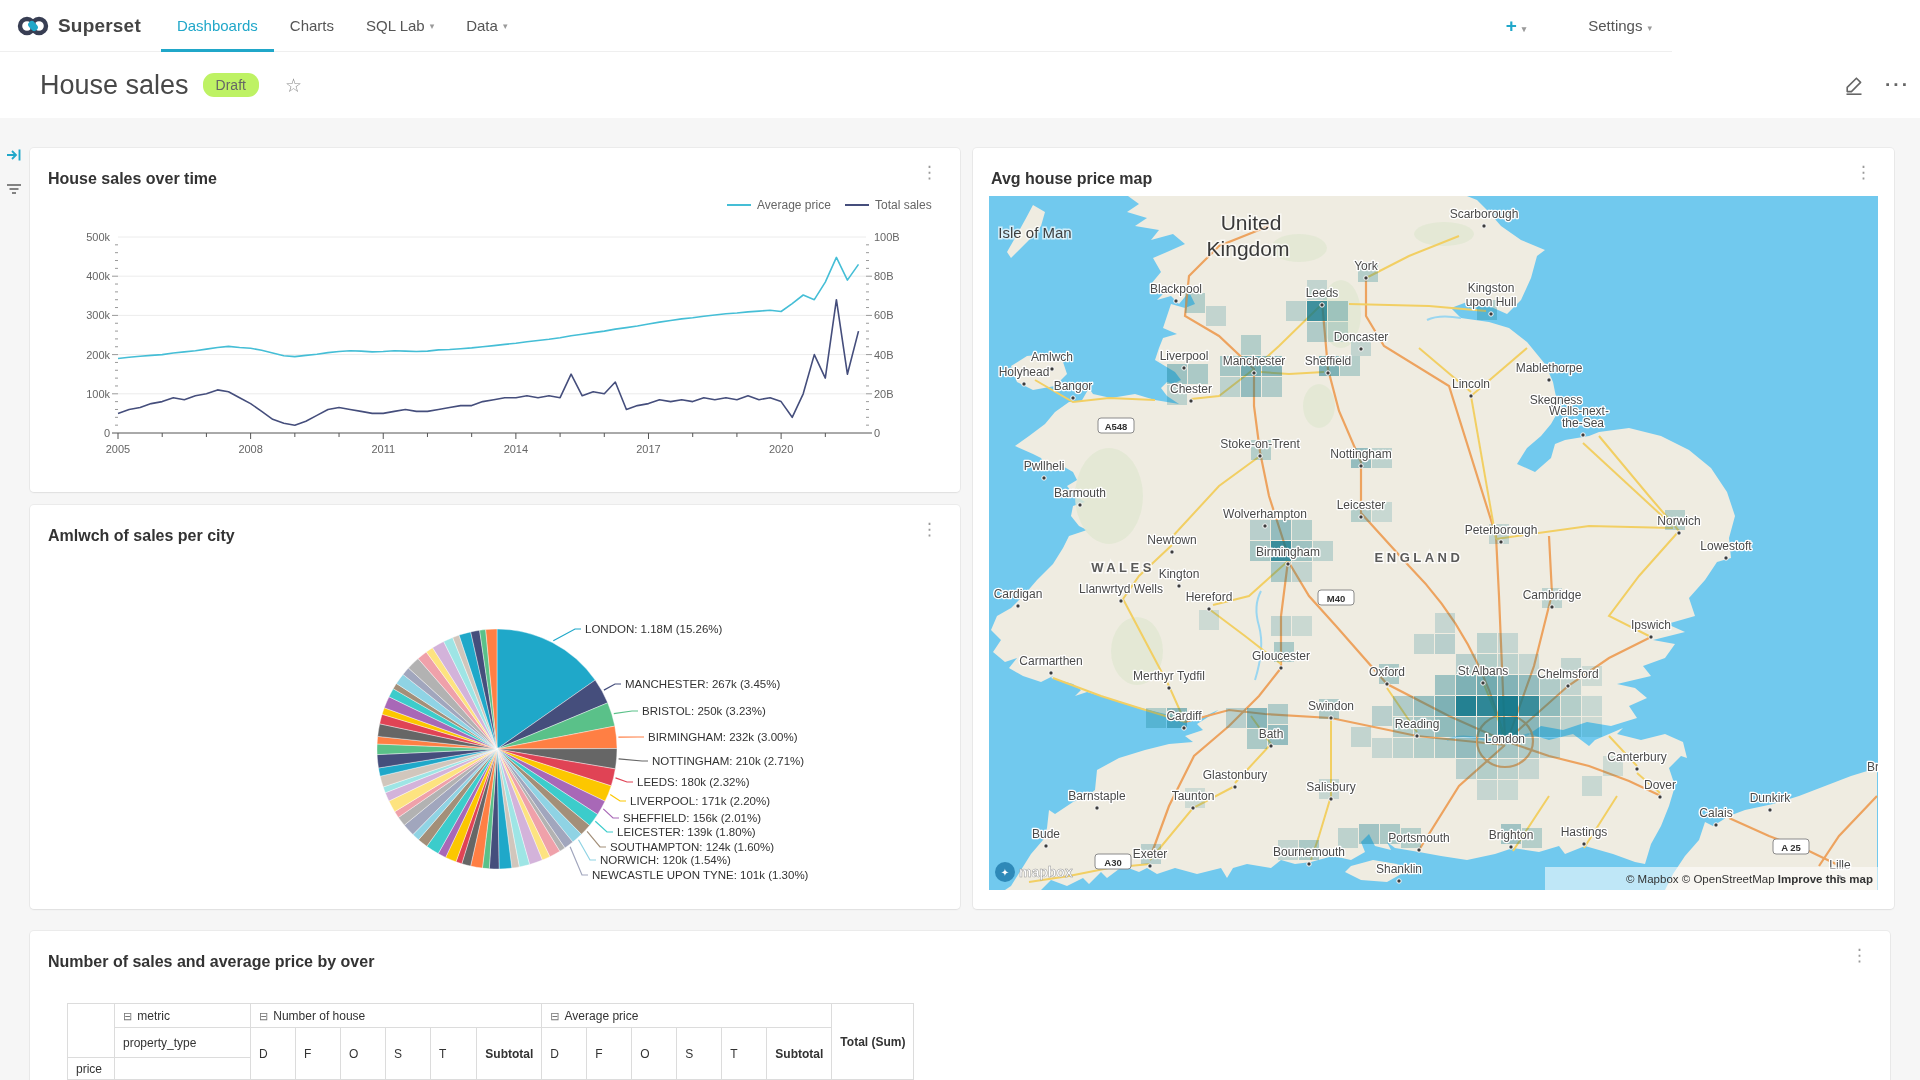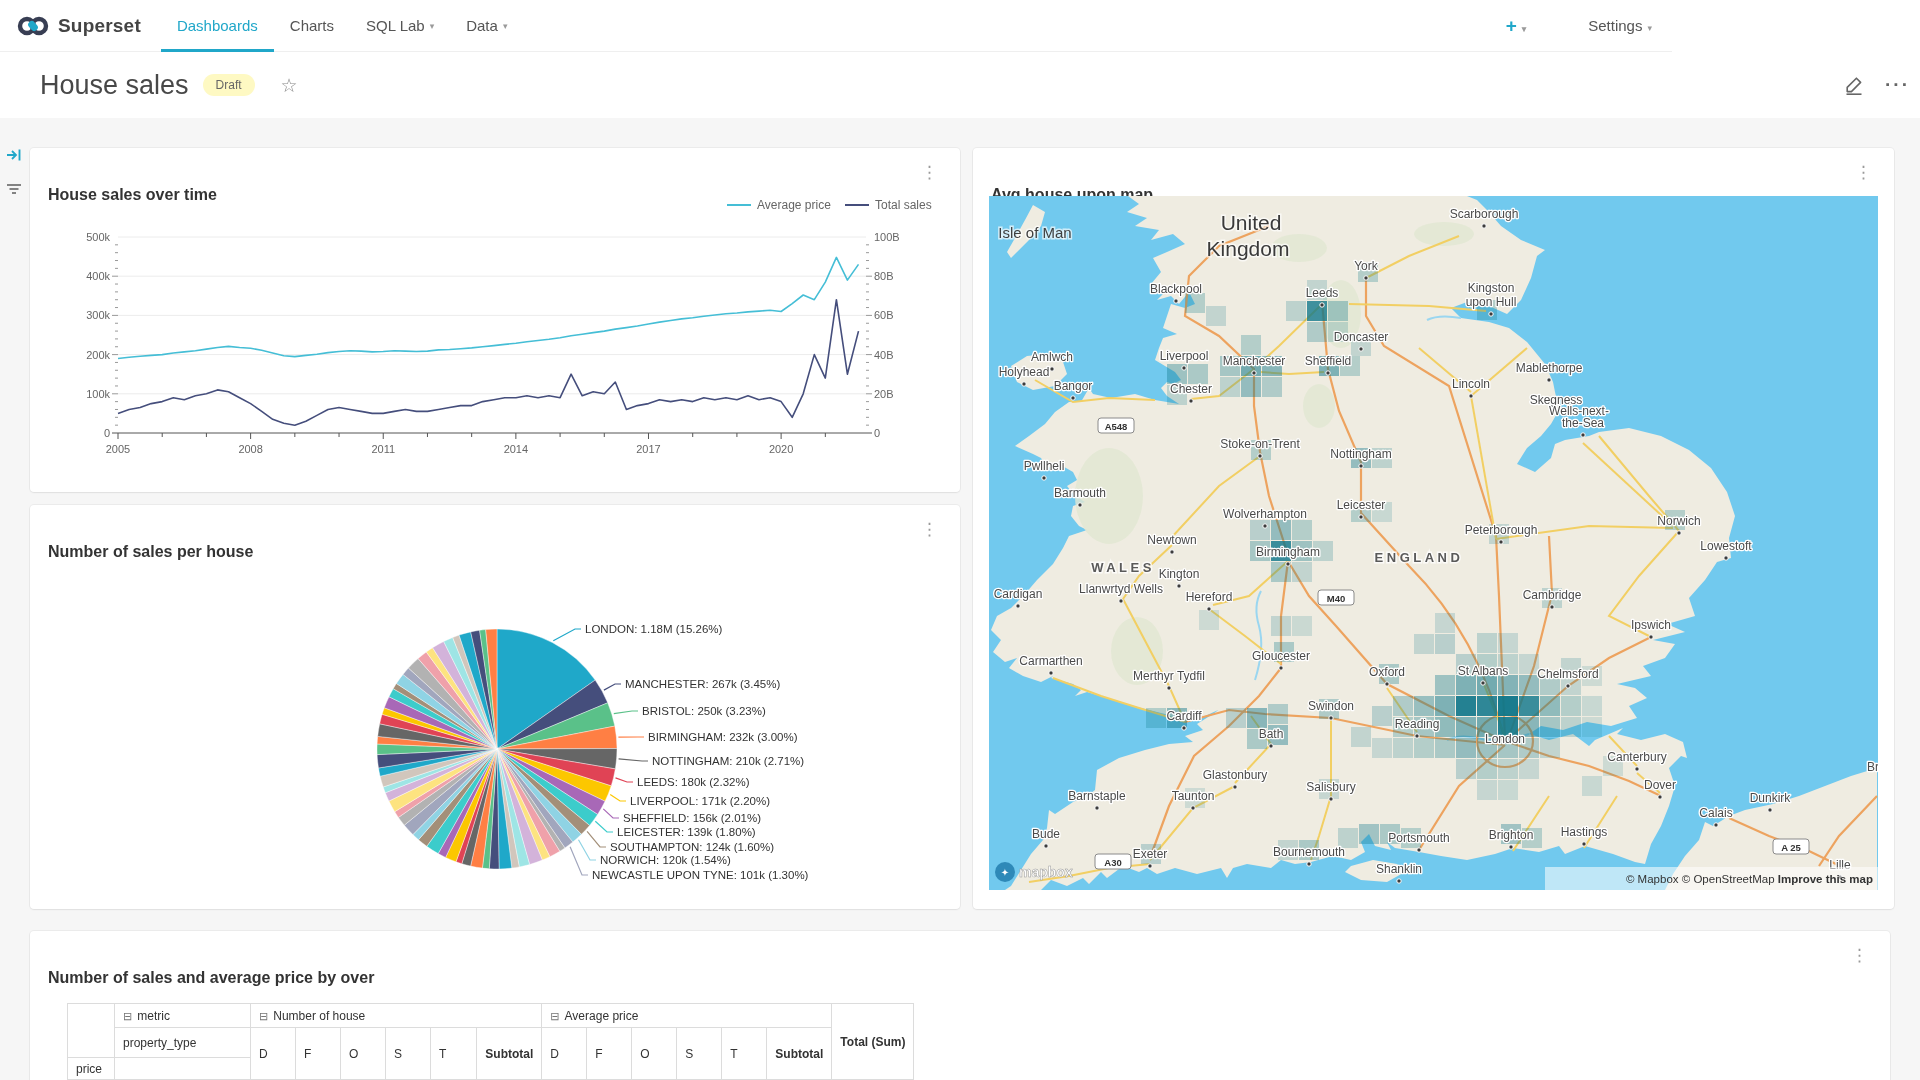--- a/index.html
+++ b/index.html
@@ -14,29 +14,29 @@
               font-size:15px; color:#555; cursor:pointer; }
   .nav-item.active { color:#20A7C9; }
   .nav-item.active::after { content:""; position:absolute; left:0; right:0; bottom:-1px; height:3px; background:#20A7C9; }
   .caret { font-size:9px; color:#9a9a9a; margin-left:5px; }
   .nav-right { margin-left:auto; display:flex; align-items:center; gap:26px; padding-right:20px; }
   .plus-btn { color:#20A7C9; font-size:19px; font-weight:bold; cursor:pointer; }
   .settings { font-size:15px; color:#555; cursor:pointer;margin-left:36px; }
   .titlebar { position:absolute; left:16px; top:52px; width:1920px; height:66px; background:#fff;
               display:flex; align-items:center; }
   .page-title { font-size:27px; color:#484848; margin-left:24px; }
-  .draft-pill { margin-left:14px; background:#fef9c3; color:#666; font-size:12px;
+  .draft-pill { margin-left:14px; background:#bef264; color:#666; font-size:14px;
                 border-radius:11px; padding:4px 13px; }
   .fav-star { margin-left:26px; font-size:19px; color:#8a8a8a; cursor:pointer; }
   .title-actions { margin-left:auto; display:flex; align-items:center; gap:20px; padding-right:26px; }
   .content { position:absolute; left:0; top:118px; width:1920px; height:962px; background:#f6f6f6; }
   .rail-icon { position:absolute; cursor:pointer; }
   .card { position:absolute; background:#fff; border-radius:4px;
           box-shadow:0 0 0 1px rgba(0,0,0,.045), 0 1px 2px rgba(0,0,0,.05); }
-  .card-title { position:absolute; left:18px; top:22px; font-size:16px; font-weight:bold; color:#333;margin-top:16px; }
+  .card-title { position:absolute; left:18px; top:22px; font-size:16px; font-weight:bold; color:#333; }
   .kebab { position:absolute; top:16px; right:22px; color:#9a9a9a; font-size:17px; line-height:1;
            cursor:pointer; }
   #card-line   { left:30px; top:30px;  width:930px; height:344px; }
   #card-pie    { left:30px; top:387px; width:930px; height:404px; }
   #card-map    { left:973px; top:30px; width:921px; height:761px; }
   #card-table  { left:30px; top:813px; width:1860px; height:240px; }
   svg text { font-family:"Liberation Sans", sans-serif; }
   .map-wrap { position:absolute; left:16px; top:48px; width:889px; height:694px; overflow:hidden; }
   .mlbl { font-size:12px; fill:#4a4a4a; paint-order:stroke; stroke:#fff; stroke-width:2.6px;
           stroke-linejoin:round; }
@@ -216,21 +216,21 @@
         <polyline points="88.0,186.5 99.1,185.3 110.1,184.2 121.2,183.4 132.2,182.6 143.3,181.0 154.3,179.9 165.4,178.7 176.4,177.1 187.5,175.5 198.5,174.4 209.6,175.5 220.6,176.3 231.7,178.3 242.7,181.0 253.8,183.8 264.8,184.6 275.9,183.4 286.9,182.2 298.0,180.6 309.0,179.5 320.1,178.7 331.1,179.1 342.2,179.9 353.2,179.5 364.3,178.7 375.4,179.1 386.4,179.5 397.5,179.1 408.5,177.9 419.6,177.5 430.6,176.7 441.7,175.9 452.7,174.8 463.8,173.6 474.8,172.4 485.9,171.2 496.9,169.7 508.0,168.5 519.0,167.3 530.1,165.7 541.1,163.8 552.2,162.2 563.2,160.6 574.3,159.1 585.3,157.1 596.4,155.6 607.4,154.0 618.5,152.0 629.5,150.1 640.6,148.5 651.7,146.9 662.7,145.8 673.8,144.2 684.8,143.0 695.9,141.8 706.9,141.0 718.0,139.9 729.0,139.1 740.1,138.3 751.1,139.5 762.2,131.6 773.2,123.0 784.3,127.7 795.3,110.1 806.4,85.4 817.4,108.1 828.5,92.4" fill="none" stroke="#45BED6" stroke-width="1.6" stroke-linejoin="round"></polyline>
         <polyline points="88.0,241.4 99.1,237.5 110.1,235.5 121.2,231.6 132.2,229.6 143.3,225.7 154.3,227.7 165.4,223.8 176.4,221.8 187.5,217.9 198.5,219.8 209.6,225.7 220.6,231.6 231.7,239.4 242.7,247.3 253.8,251.2 264.8,253.2 275.9,249.2 286.9,243.4 298.0,237.5 309.0,235.5 320.1,237.5 331.1,239.4 342.2,241.4 353.2,241.4 364.3,239.4 375.4,237.5 386.4,239.4 397.5,239.4 408.5,237.5 419.6,235.5 430.6,233.6 441.7,233.6 452.7,229.6 463.8,227.7 474.8,225.7 485.9,225.7 496.9,223.8 508.0,225.7 519.0,223.8 530.1,225.7 541.1,202.2 552.2,223.8 563.2,219.8 574.3,221.8 585.3,210.0 596.4,237.5 607.4,233.6 618.5,231.6 629.5,227.7 640.6,229.6 651.7,227.7 662.7,229.6 673.8,225.7 684.8,227.7 695.9,225.7 706.9,227.7 718.0,223.8 729.0,227.7 740.1,225.7 751.1,229.6 762.2,245.3 773.2,221.8 784.3,182.6 795.3,206.1 806.4,127.7 817.4,202.2 828.5,159.1" fill="none" stroke="#454E7C" stroke-width="1.6" stroke-linejoin="round"></polyline>
         <line x1="697" y1="33" x2="721" y2="33" stroke="#45BED6" stroke-width="2"></line>
         <text x="727" y="37" font-size="12" fill="#666">Average price</text>
         <line x1="815" y1="33" x2="839" y2="33" stroke="#454E7C" stroke-width="2"></line>
         <text x="845" y="37" font-size="12" fill="#666">Total sales</text>
       </svg>
   </div>
 
   <div class="card" id="card-pie">
-    <div class="card-title">Number of sales per house</div>
+    <div class="card-title">Amlwch of sales per city</div>
     <div class="kebab">⋮</div>
     <svg id="pie-svg" width="930" height="380" viewBox="0 0 930 380" style="position:absolute;left:0;top:24px">
         <path d="M467,220 L467.0,100.0 A120,120 0 0 1 565.2,151.1 Z" fill="#1FA8C9" stroke="#fff" stroke-width="0.4"></path>
         <polyline points="523.3,111.8 545,100 551,100" fill="none" stroke="#1FA8C9" stroke-width="1.2"></polyline>
         <text x="555" y="104" font-size="11.5" fill="#333">LONDON: 1.18M (15.26%)</text>
         <path d="M467,220 L565.2,151.1 A120,120 0 0 1 577.7,173.8 Z" fill="#454E7C" stroke="#fff" stroke-width="0.4"></path>
         <polyline points="573.9,161.1 585,155 591,155" fill="none" stroke="#454E7C" stroke-width="1.2"></polyline>
         <text x="595" y="159" font-size="11.5" fill="#333">MANCHESTER: 267k (3.45%)</text>
         <path d="M467,220 L577.7,173.8 A120,120 0 0 1 584.8,197.1 Z" fill="#5AC189" stroke="#fff" stroke-width="0.4"></path>
         <polyline points="583.8,184.7 602,182 608,182" fill="none" stroke="#5AC189" stroke-width="1.2"></polyline>
@@ -305,21 +305,21 @@
         <path d="M467,220 L413.7,112.5 A120,120 0 0 1 422.7,108.5 Z" fill="#9EE5E5" stroke="#fff" stroke-width="0.4"></path>
         <path d="M467,220 L422.7,108.5 A120,120 0 0 1 429.1,106.1 Z" fill="#D1C6BC" stroke="#fff" stroke-width="0.4"></path>
         <path d="M467,220 L429.1,106.1 A120,120 0 0 1 440.7,102.9 Z" fill="#1FA8C9" stroke="#fff" stroke-width="0.4"></path>
         <path d="M467,220 L440.7,102.9 A120,120 0 0 1 449.6,101.3 Z" fill="#454E7C" stroke="#fff" stroke-width="0.4"></path>
         <path d="M467,220 L449.6,101.3 A120,120 0 0 1 455.7,100.5 Z" fill="#5AC189" stroke="#fff" stroke-width="0.4"></path>
         <path d="M467,220 L455.7,100.5 A120,120 0 0 1 467.0,100.0 Z" fill="#FF7F44" stroke="#fff" stroke-width="0.4"></path>
       </svg>
   </div>
 
   <div class="card" id="card-map">
-    <div class="card-title">Avg house upon map</div>
+    <div class="card-title">Avg house price map</div>
     <div class="kebab">⋮</div>
     <div class="map-wrap">
       <svg id="map-svg" width="889" height="694" viewBox="0 0 889 694">
         <rect x="0" y="0" width="889" height="694" fill="#71c9ee"></rect>
 
         <path fill="#efece1" d="
           M139,0 L150,8 138,16 158,22 146,30 170,34 162,44 184,38 196,48 178,56 164,62 172,76 162,88
           176,96 168,104 182,100 190,108 200,96 206,108 196,112 182,108 178,120 174,132 188,138 174,142
           170,152 166,164 176,170 186,176 192,184 184,188 178,186 172,192 178,200 190,208 166,204
           146,198 122,202 104,198 100,192 92,206 80,206 66,216 56,228 40,240 26,250 44,258 52,262

